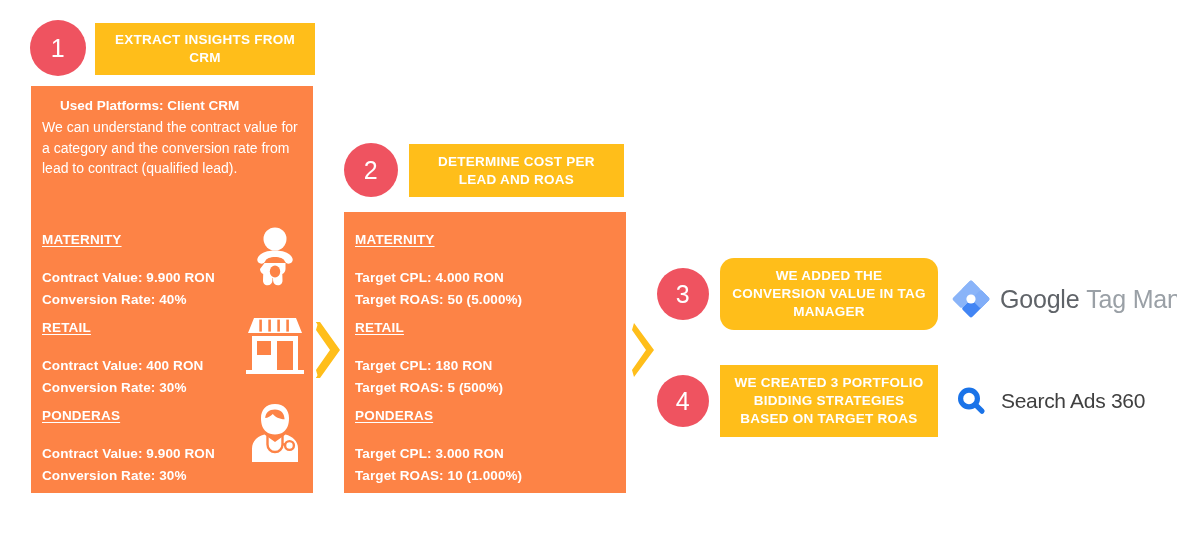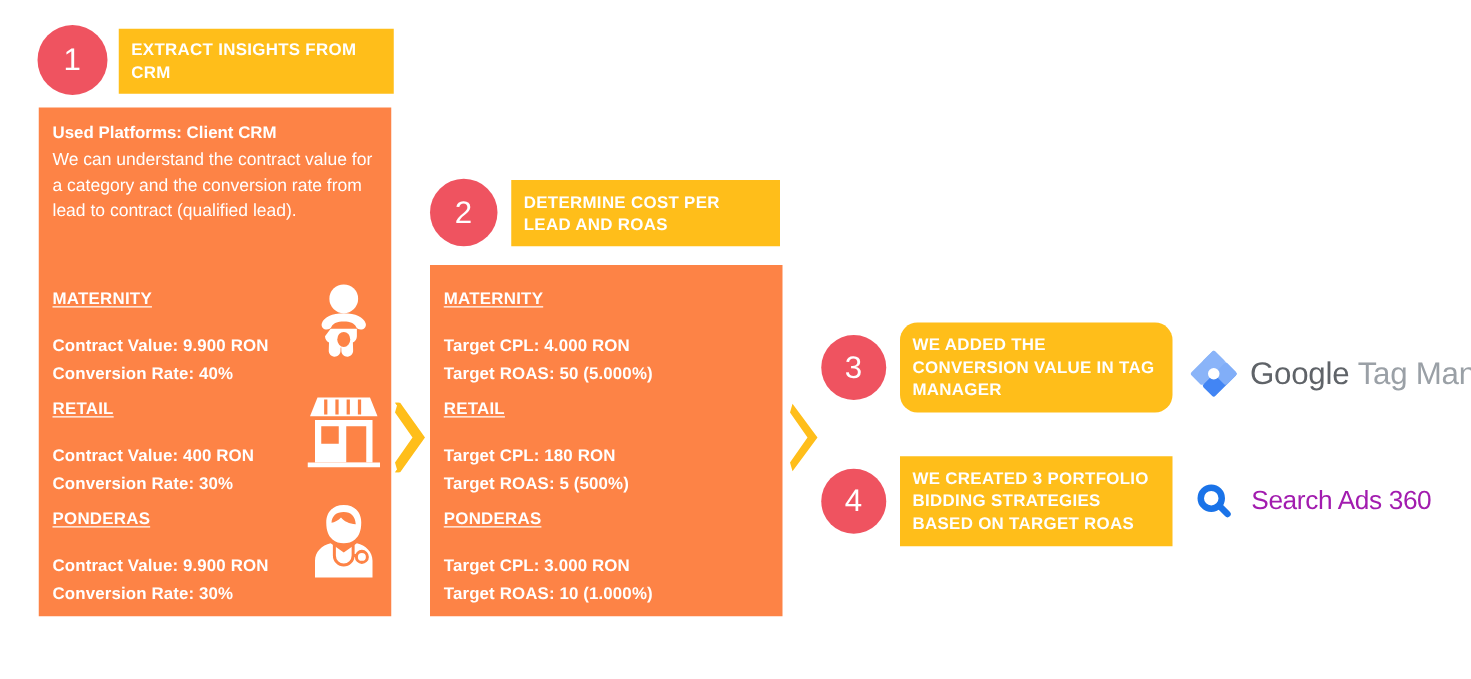--- a/index.html
+++ b/index.html
@@ -22,21 +22,21 @@
     font-size:25px;font-weight:400;
     letter-spacing:.5px;
   }
 
   
   .head-bar{
     position:absolute;
     background:#ffbe1a;
     color:#ffffff;
     display:flex;align-items:center;justify-content:center;
-    text-align:left;
+    text-align:center;
     font-weight:bold;
     font-size:13.5px;
     line-height:1.32;
     letter-spacing:.25px;
     padding:4px 10px;
     box-sizing:border-box;
   }
 
   
   .panel{
@@ -44,21 +44,21 @@
     background:#fd8346;
     color:#ffffff;
     box-sizing:border-box;
   }
 
   .intro{
     position:absolute;
     left:11px;right:12px;top:10px;
   }
   .intro-title{
-    font-weight:bold;font-size:13.5px;line-height:1.55;
+    font-weight:bold;font-size:13.5px;line-height:1.55;margin-left:18px;
   }
   .intro-body{
     font-size:14px;line-height:1.47;font-weight:400;
   }
 
   .cat-block{position:absolute;left:11px;}
   .cat-name{
     font-weight:bold;font-size:13.5px;
     text-decoration:underline;
     text-underline-offset:2px;
@@ -79,21 +79,21 @@
 
   
   .logo-row{position:absolute;display:flex;align-items:center;}
   .logo-text{
     font-size:25px;color:#5f6368;
     letter-spacing:-.2px;
     white-space:nowrap;
   }
   .logo-text .light{color:#9aa0a6;}
   .sa-text{
-    font-size:21px;color:#a21caf;letter-spacing:-.3px;white-space:nowrap;
+    font-size:21px;color:#404040;letter-spacing:-.3px;white-space:nowrap;
   }
 </style>
 </head>
 <body>
 
 <div class="stage">
 
   <div class="step-circle" style="left:30px;top:20px;width:56px;height:56px;">
     <span>1</span>
   </div>

